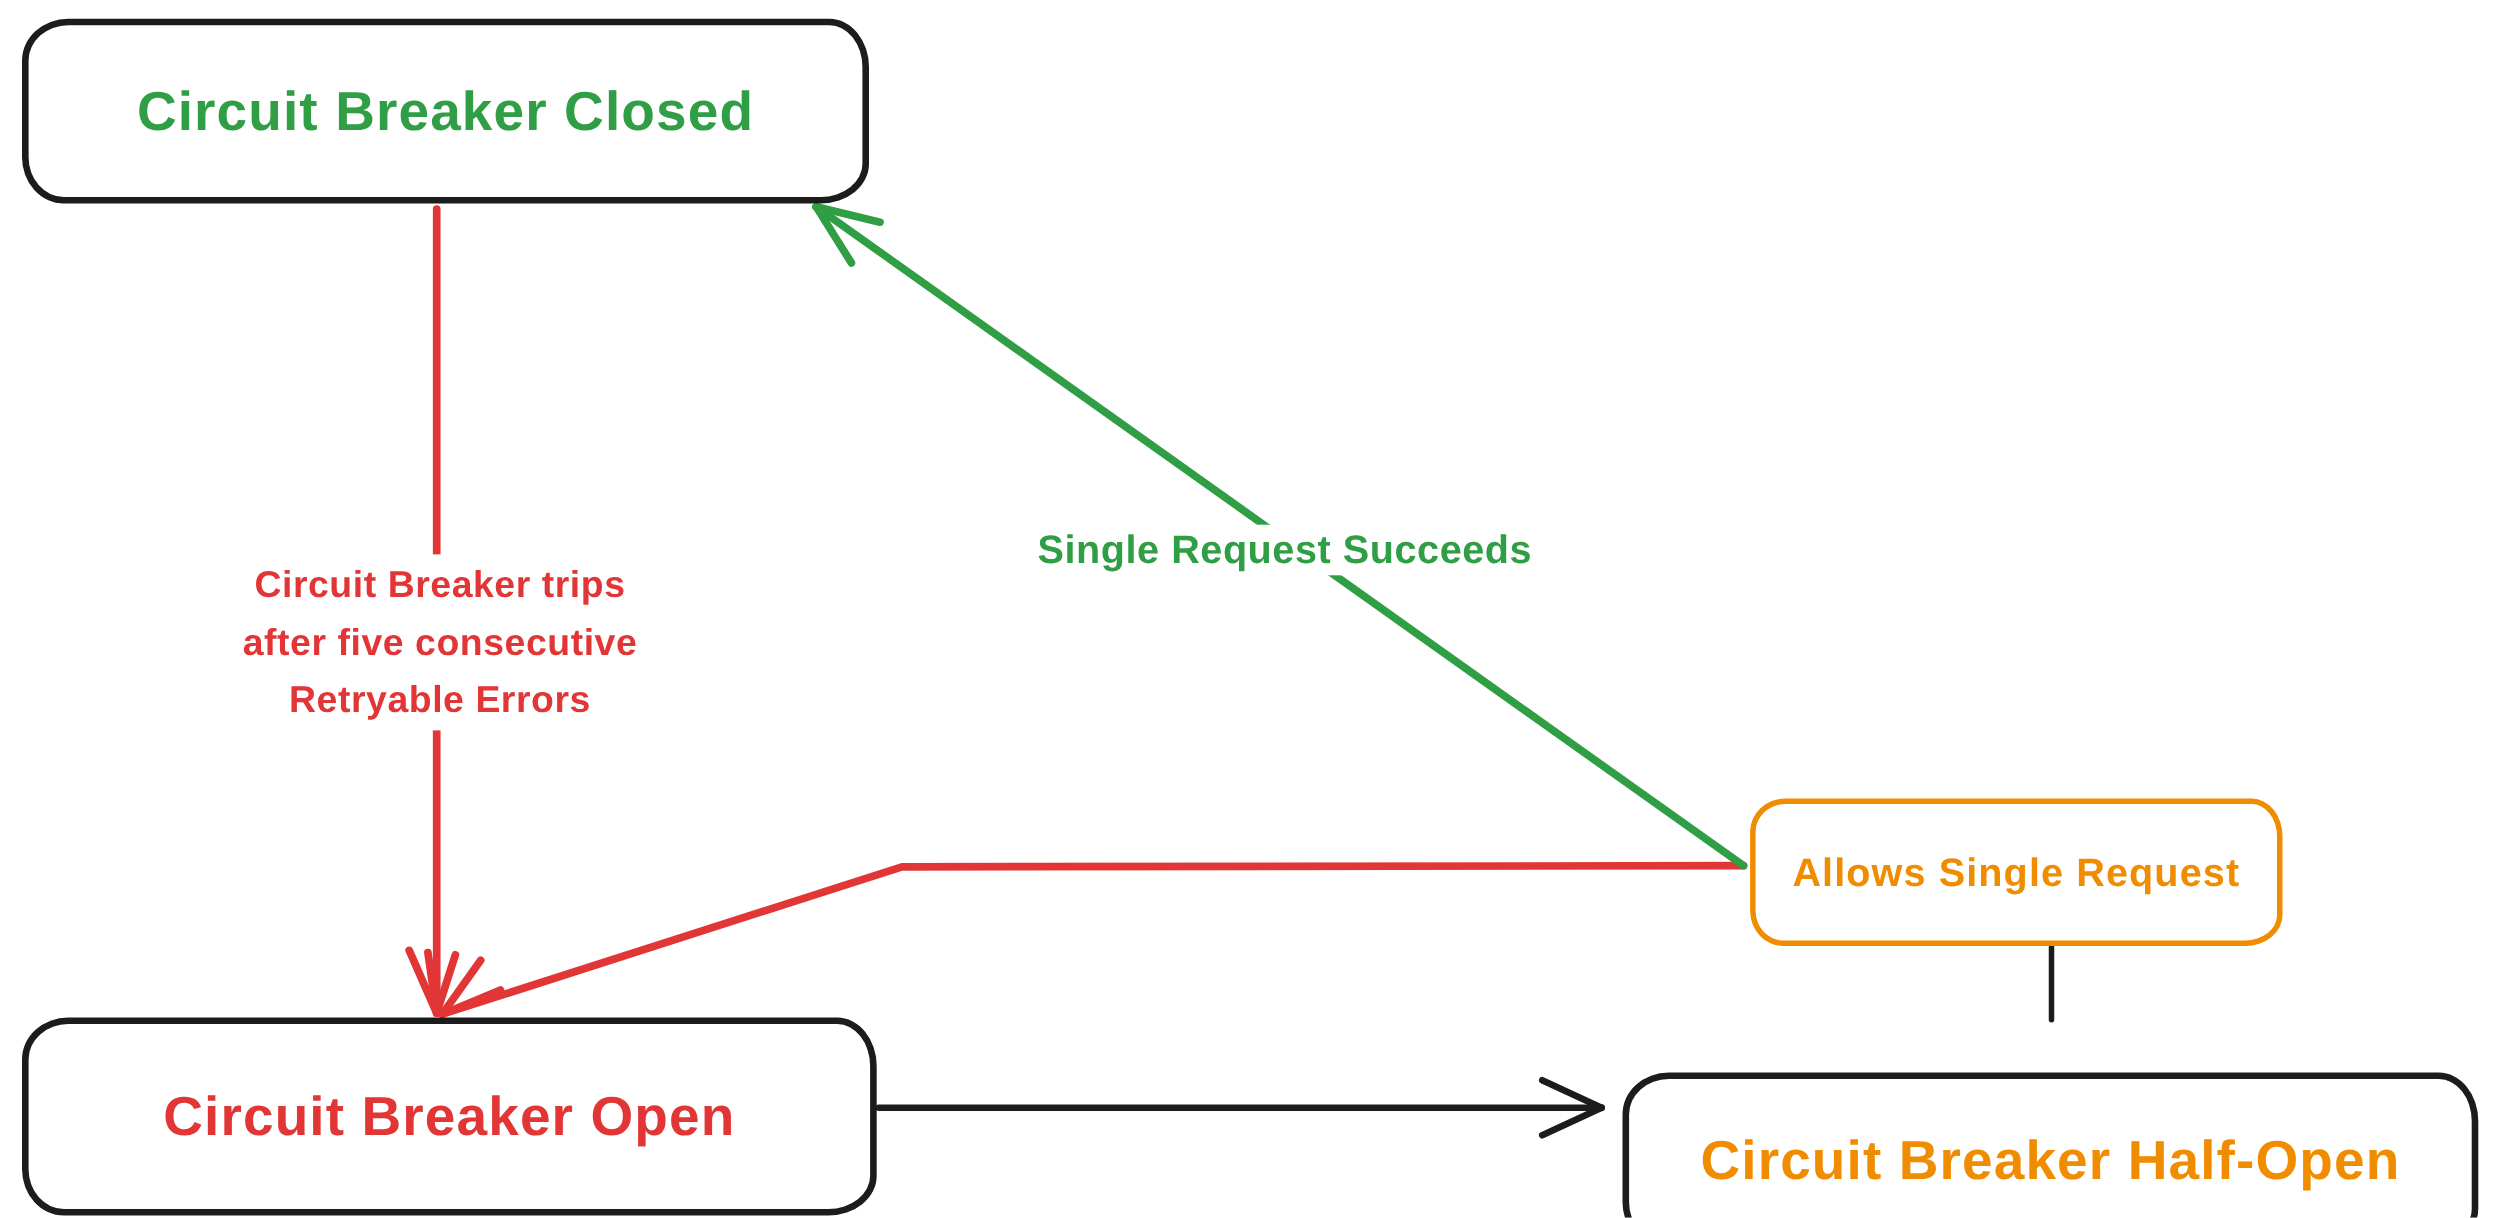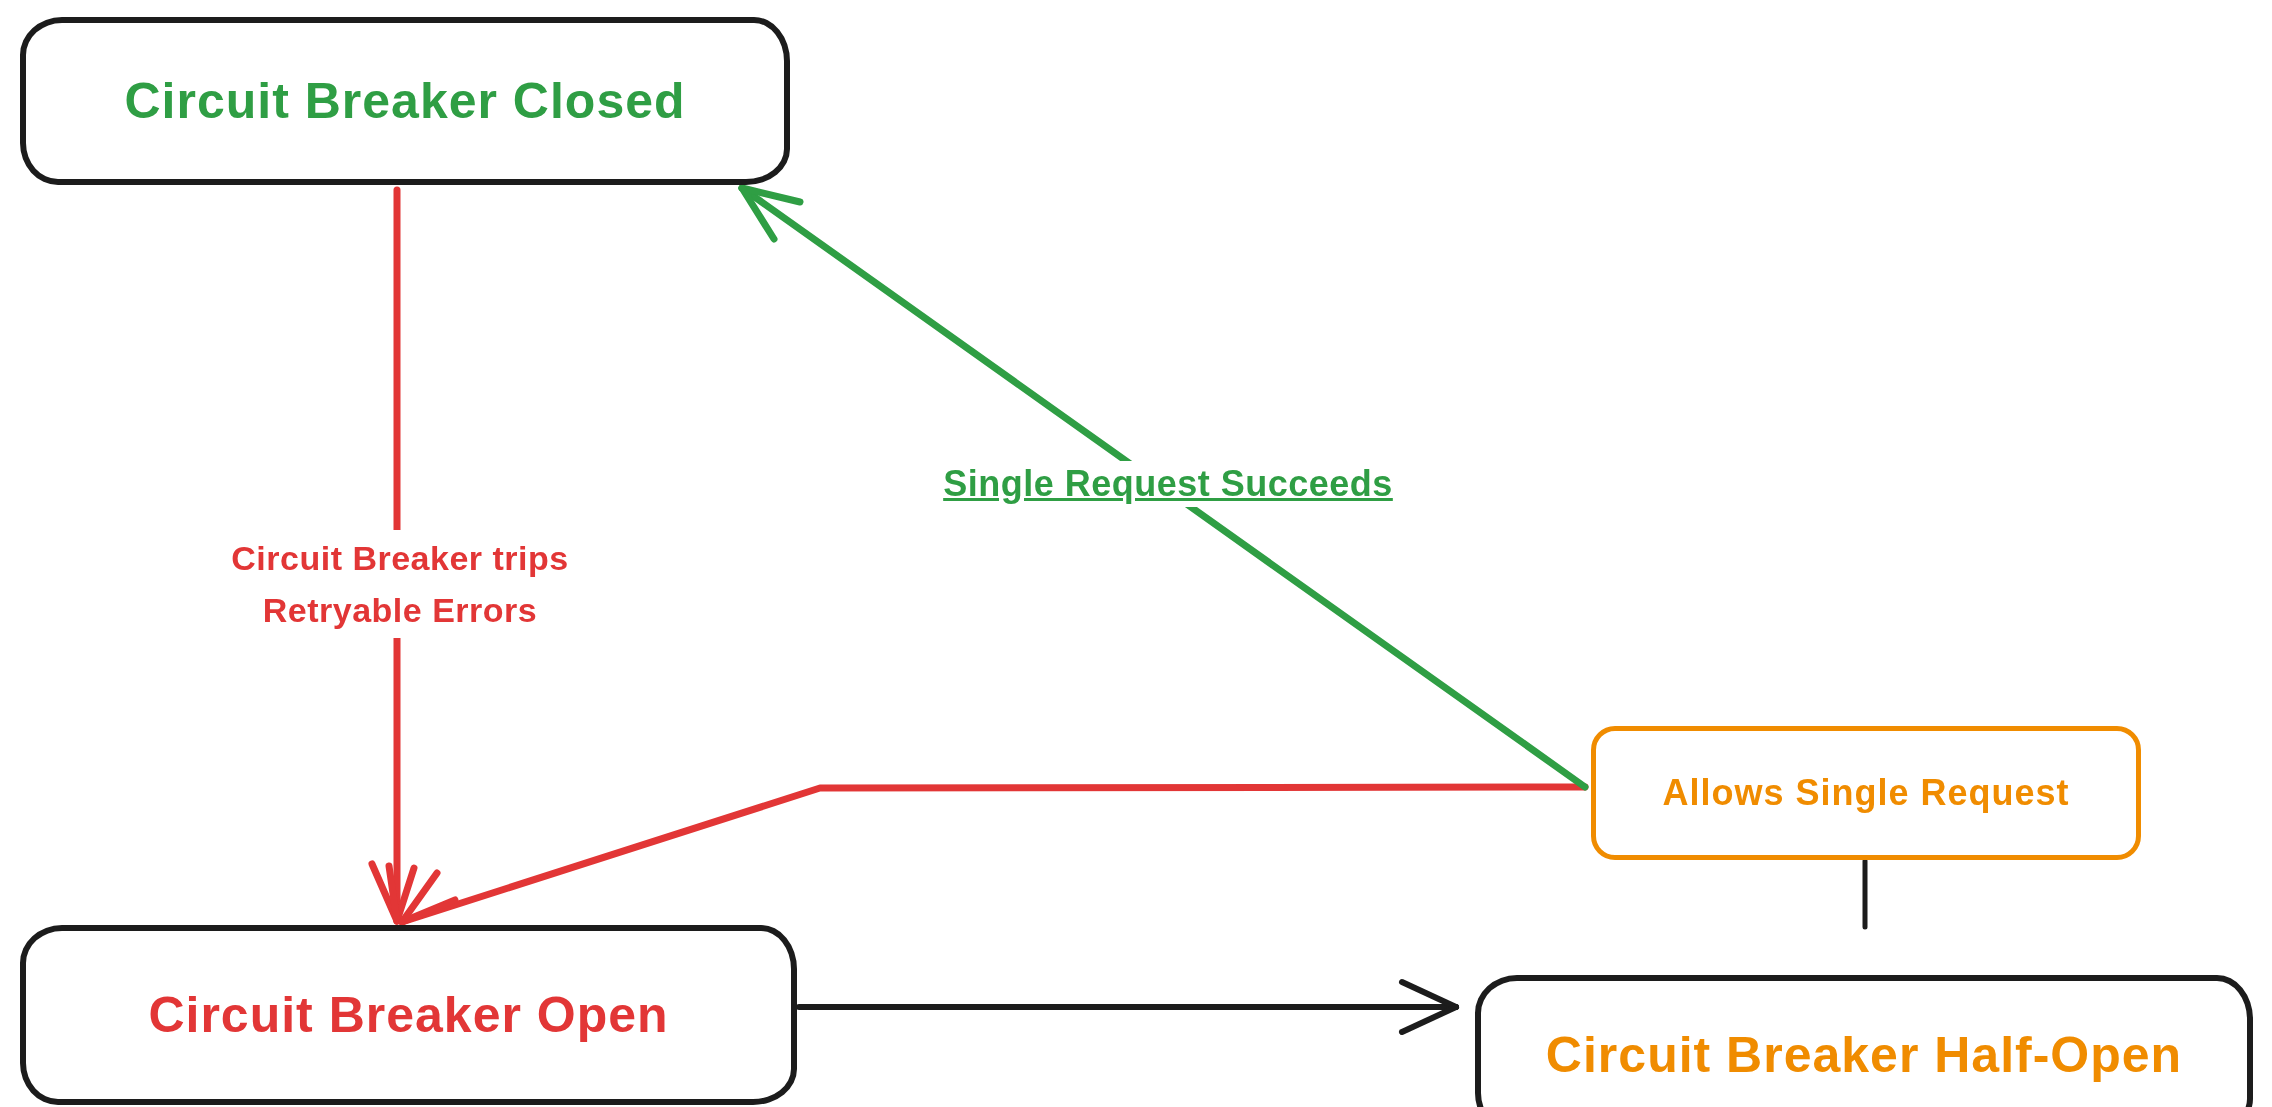--- a/index.html
+++ b/index.html
@@ -61,21 +61,21 @@
 
   #node-closed    { left: 20px;   top: 17px;  width: 770px; height: 168px; }
   #node-closed .node-label { color: var(--green); font-size: 50px; }
 
   #node-open      { left: 20px;   top: 925px; width: 777px; height: 180px; }
   #node-open .node-label { color: var(--red); font-size: 50px; }
 
   #node-half-open { left: 1475px; top: 975px; width: 778px; height: 160px; }
   #node-half-open .node-label { color: var(--orange); font-size: 50px; }
 
-  #node-allows    { left: 1591px; top: 726px; width: 550px; height: 134px; border-radius: 24px; }
+  #node-allows    { left: 1591px; top: 726px; width: 484px; height: 134px; }
   #node-allows .node-label { color: var(--orange); font-size: 36px; }
 
   .edge-label {
     position: absolute;
     transform: translate(-50%, -50%);
     background: var(--bg);
     padding: 2px 14px;
     font-weight: bold;
     text-align: center;
     white-space: nowrap;
@@ -83,24 +83,23 @@
   }
   .edge-label span { display: block; }
 
   #label-trips {
     left: 400px; top: 584px;
     color: var(--red);
     font-size: 34px;
     line-height: 52px;
   }
   #label-succeeds {
-    left: 1168px; top: 484px;
+    left: 1168px; top: 500px;
     color: var(--green);
     font-size: 36px;
-    text-decoration: underline;
   }
   #label-fails {
     left: 1095px; top: 787px;
     color: var(--red);
     font-size: 36px;
   }
   #label-delay {
     left: 1146px; top: 1000px;
     color: var(--ink);
     font-size: 33px;
@@ -155,20 +154,21 @@
   <div class="node node-black" id="node-half-open">
     <span class="node-label">Circuit Breaker Half-Open</span>
   </div>
 
   <div class="node node-orange" id="node-allows">
     <span class="node-label">Allows Single Request</span>
   </div>
 
   <div class="edge-label" id="label-trips">
     <span>Circuit Breaker trips</span>
+    <span>after five consecutive</span>
     <span>Retryable Errors</span>
   </div>
 
   <div class="edge-label" id="label-succeeds">Single Request Succeeds</div>
 
 
 
 </div>
 
 </body></html>

